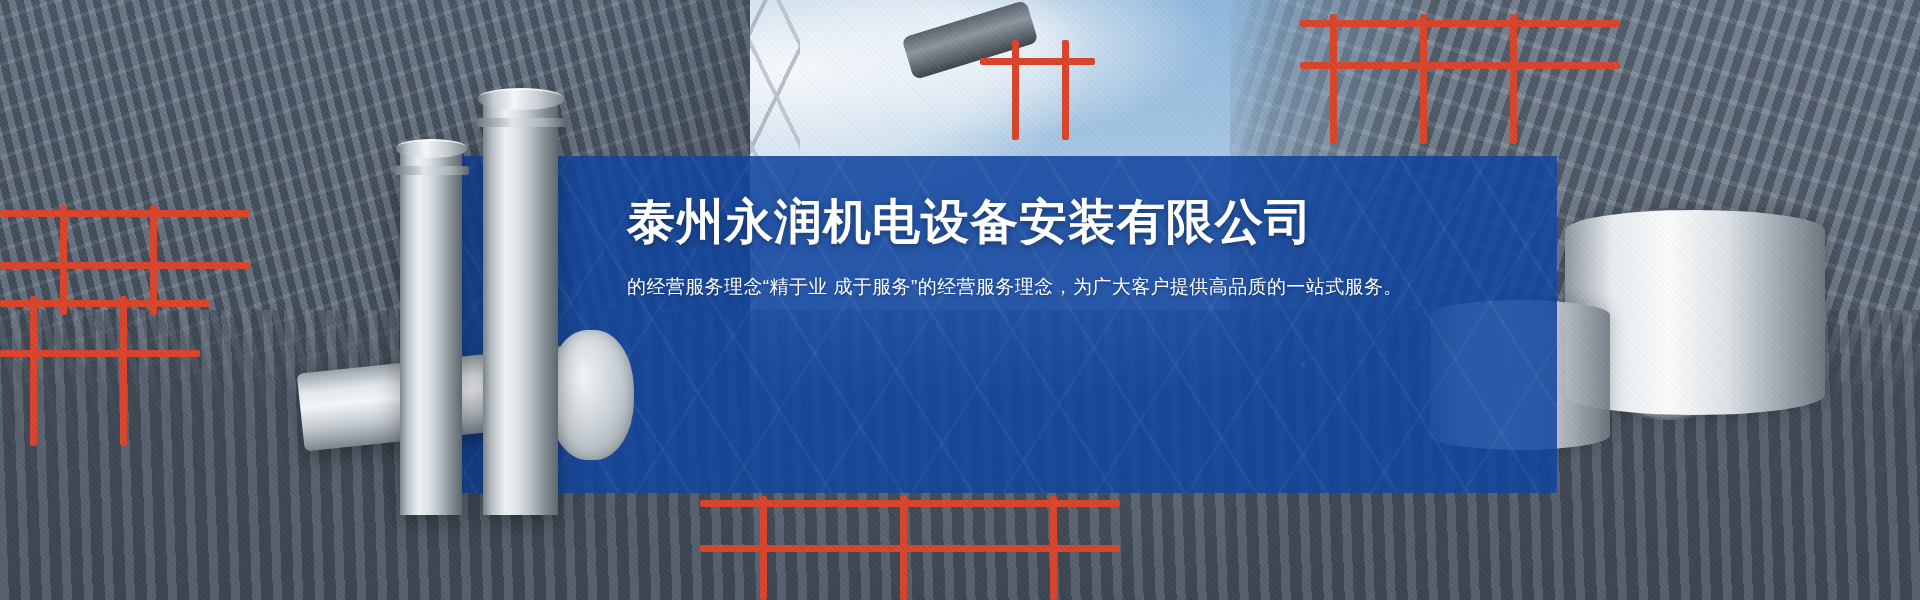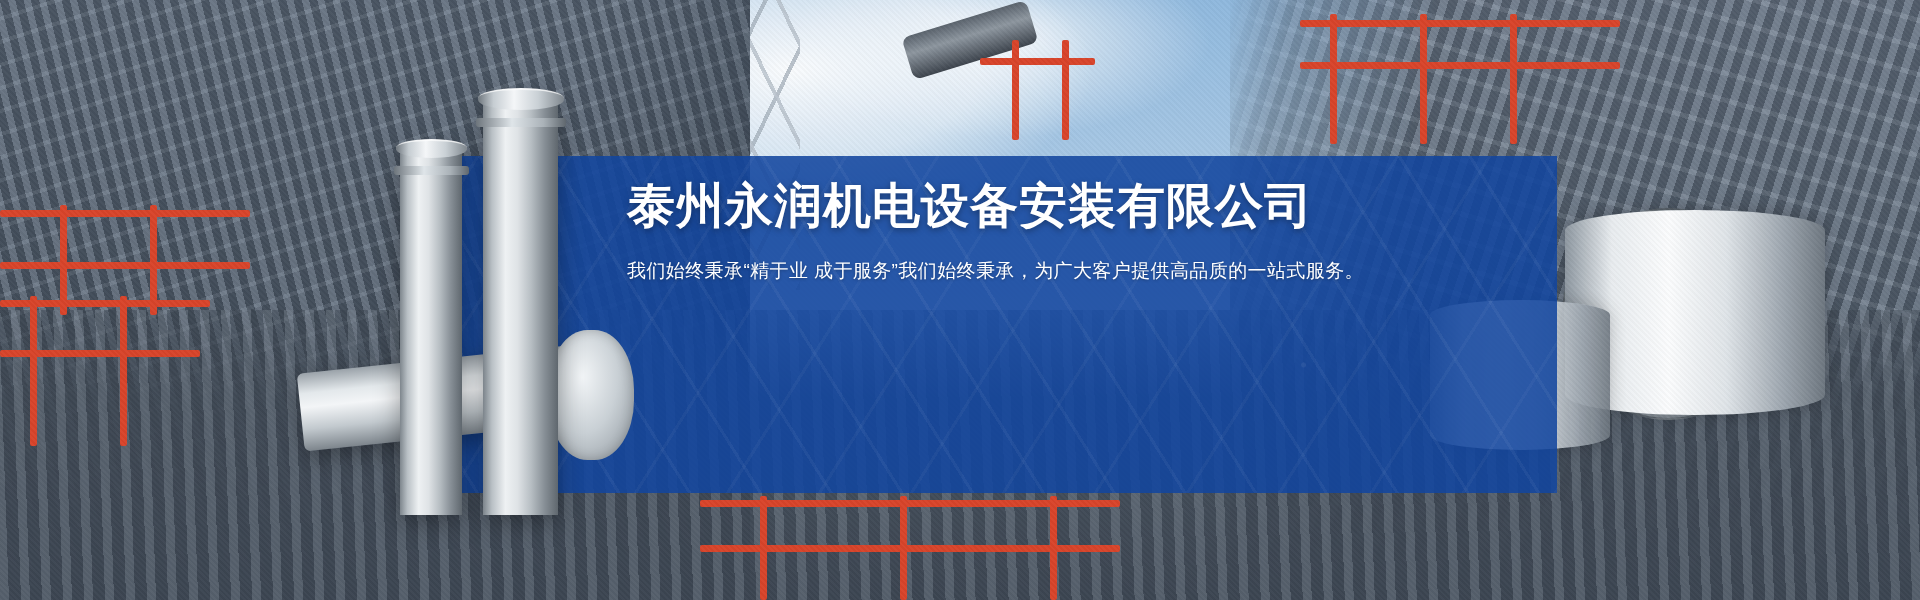--- a/index.html
+++ b/index.html
@@ -144,21 +144,21 @@
   .panel-tex{
     position:absolute; inset:0;
     background:
       repeating-linear-gradient(58deg, rgba(255,255,255,.05) 0px, rgba(255,255,255,.05) 3px, rgba(255,255,255,0) 3px, rgba(255,255,255,0) 60px),
       repeating-linear-gradient(-58deg, rgba(255,255,255,.04) 0px, rgba(255,255,255,.04) 3px, rgba(255,255,255,0) 3px, rgba(255,255,255,0) 78px),
       radial-gradient(circle at 78% 62%, rgba(255,255,255,.07) 0 2px, rgba(255,255,255,0) 3px);
     opacity:.9;
   }
 
   .panel-content{
-    position:absolute; left:0; top:0; width:100%; height:100%;
+    position:absolute; left:0; top:16px; width:100%; height:100%;
     padding-left:222px;
     display:flex; flex-direction:column; justify-content:flex-start;
   }
 
   .title{
     margin-top:21px;
     font-size:48px; font-weight:bold; color:#ffffff;
     letter-spacing:1px; line-height:1.22;
     text-shadow:0 2px 6px rgba(0,0,0,.35);
     white-space:nowrap;
@@ -233,21 +233,21 @@
     <div class="rail v" style="left:900px; top:496px; height:104px;"></div>
     <div class="rail v" style="left:1050px;top:496px; height:104px;"></div>
 
     <div class="grain"></div>
   </div>
 
   <div class="panel">
     <div class="panel-tex"></div>
     <div class="panel-content">
       <div class="title">泰州永润机电设备安装有限公司</div>
-      <div class="tagline">我们始终秉承“精于业 成于服务”我们始终秉承，为广大客户提供高品质的一站式服务。</div>
+      <div class="tagline">的经营服务理念“精于业 成于服务”的经营服务理念，为广大客户提供高品质的一站式服务。</div>
     </div>
   </div>
 
   <div class="fg">
     <div class="branch"></div>
     <div class="branch-flange"></div>
     <div class="duct big"></div>
     <div class="duct-cap c1"></div>
     <div class="duct-ring r1"></div>
     <div class="duct small"></div>

